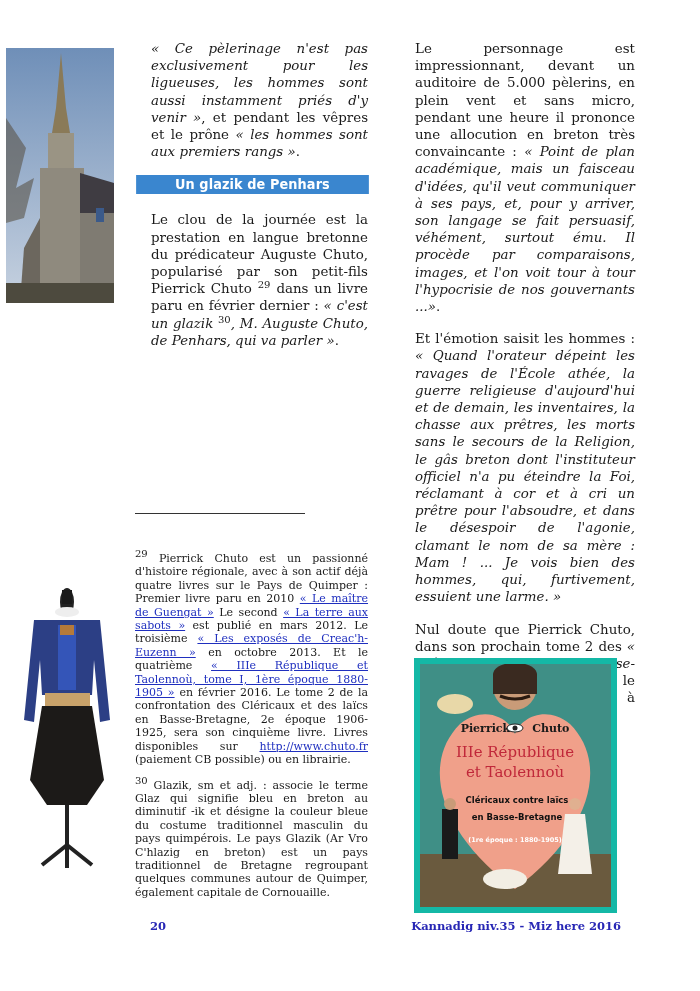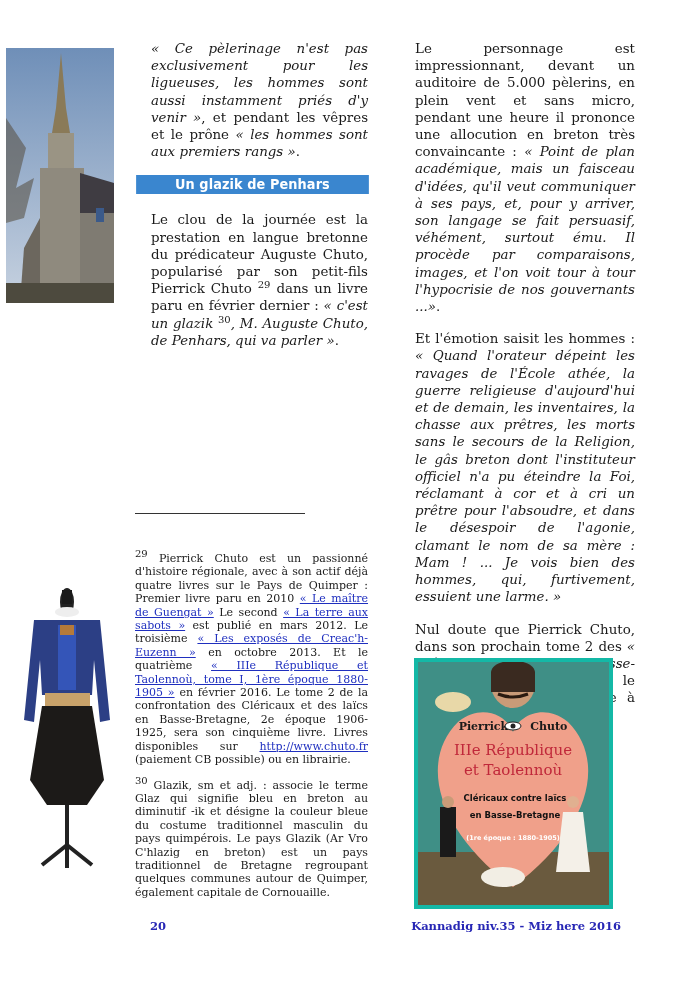--- a/index.html
+++ b/index.html
@@ -16,21 +16,21 @@
     height:19px; line-height:19px; margin:2px 0 17px 0; letter-spacing:0.1px;
     transform:scaleX(0.92); transform-origin:center; width:108.5%; margin-left:-4%; }
   .fn-rule { position:absolute; left:135px; top:513px; width:170px; border-top:1px solid #333; }
   .footnotes { position:absolute; left:135px; top:532px; width:233px;
     font-size:11px; line-height:13.4px; text-align:justify;margin-top:20px; }
   .footnotes p { margin:0 0 12px 0; }
   .footnotes a { color:#1f2fbf; text-decoration:underline; }
   .photo { position:absolute; overflow:hidden; }
   .church { left:6px; top:48px; width:108px; height:255px; }
   .costume { left:12px; top:580px; width:110px; height:290px; }
-  .book { left:414px; top:658px; width:191px; height:243px; border:4px solid #14b8a6; }
+  .book { left:414px; top:658px; width:191px; height:243px; border:6px solid #14b8a6; }
   .footer { position:absolute; top:919px; font-family:"DejaVu Serif", serif; font-weight:bold;
     color:#2727b5; font-size:11.5px; }
   .page-num { left:150px; }
   .mag { right:79px; }
 </style>
 </head>
 <body>
 
 <div class="photo church">
   <svg width="108" height="255" viewBox="0 0 108 255">

